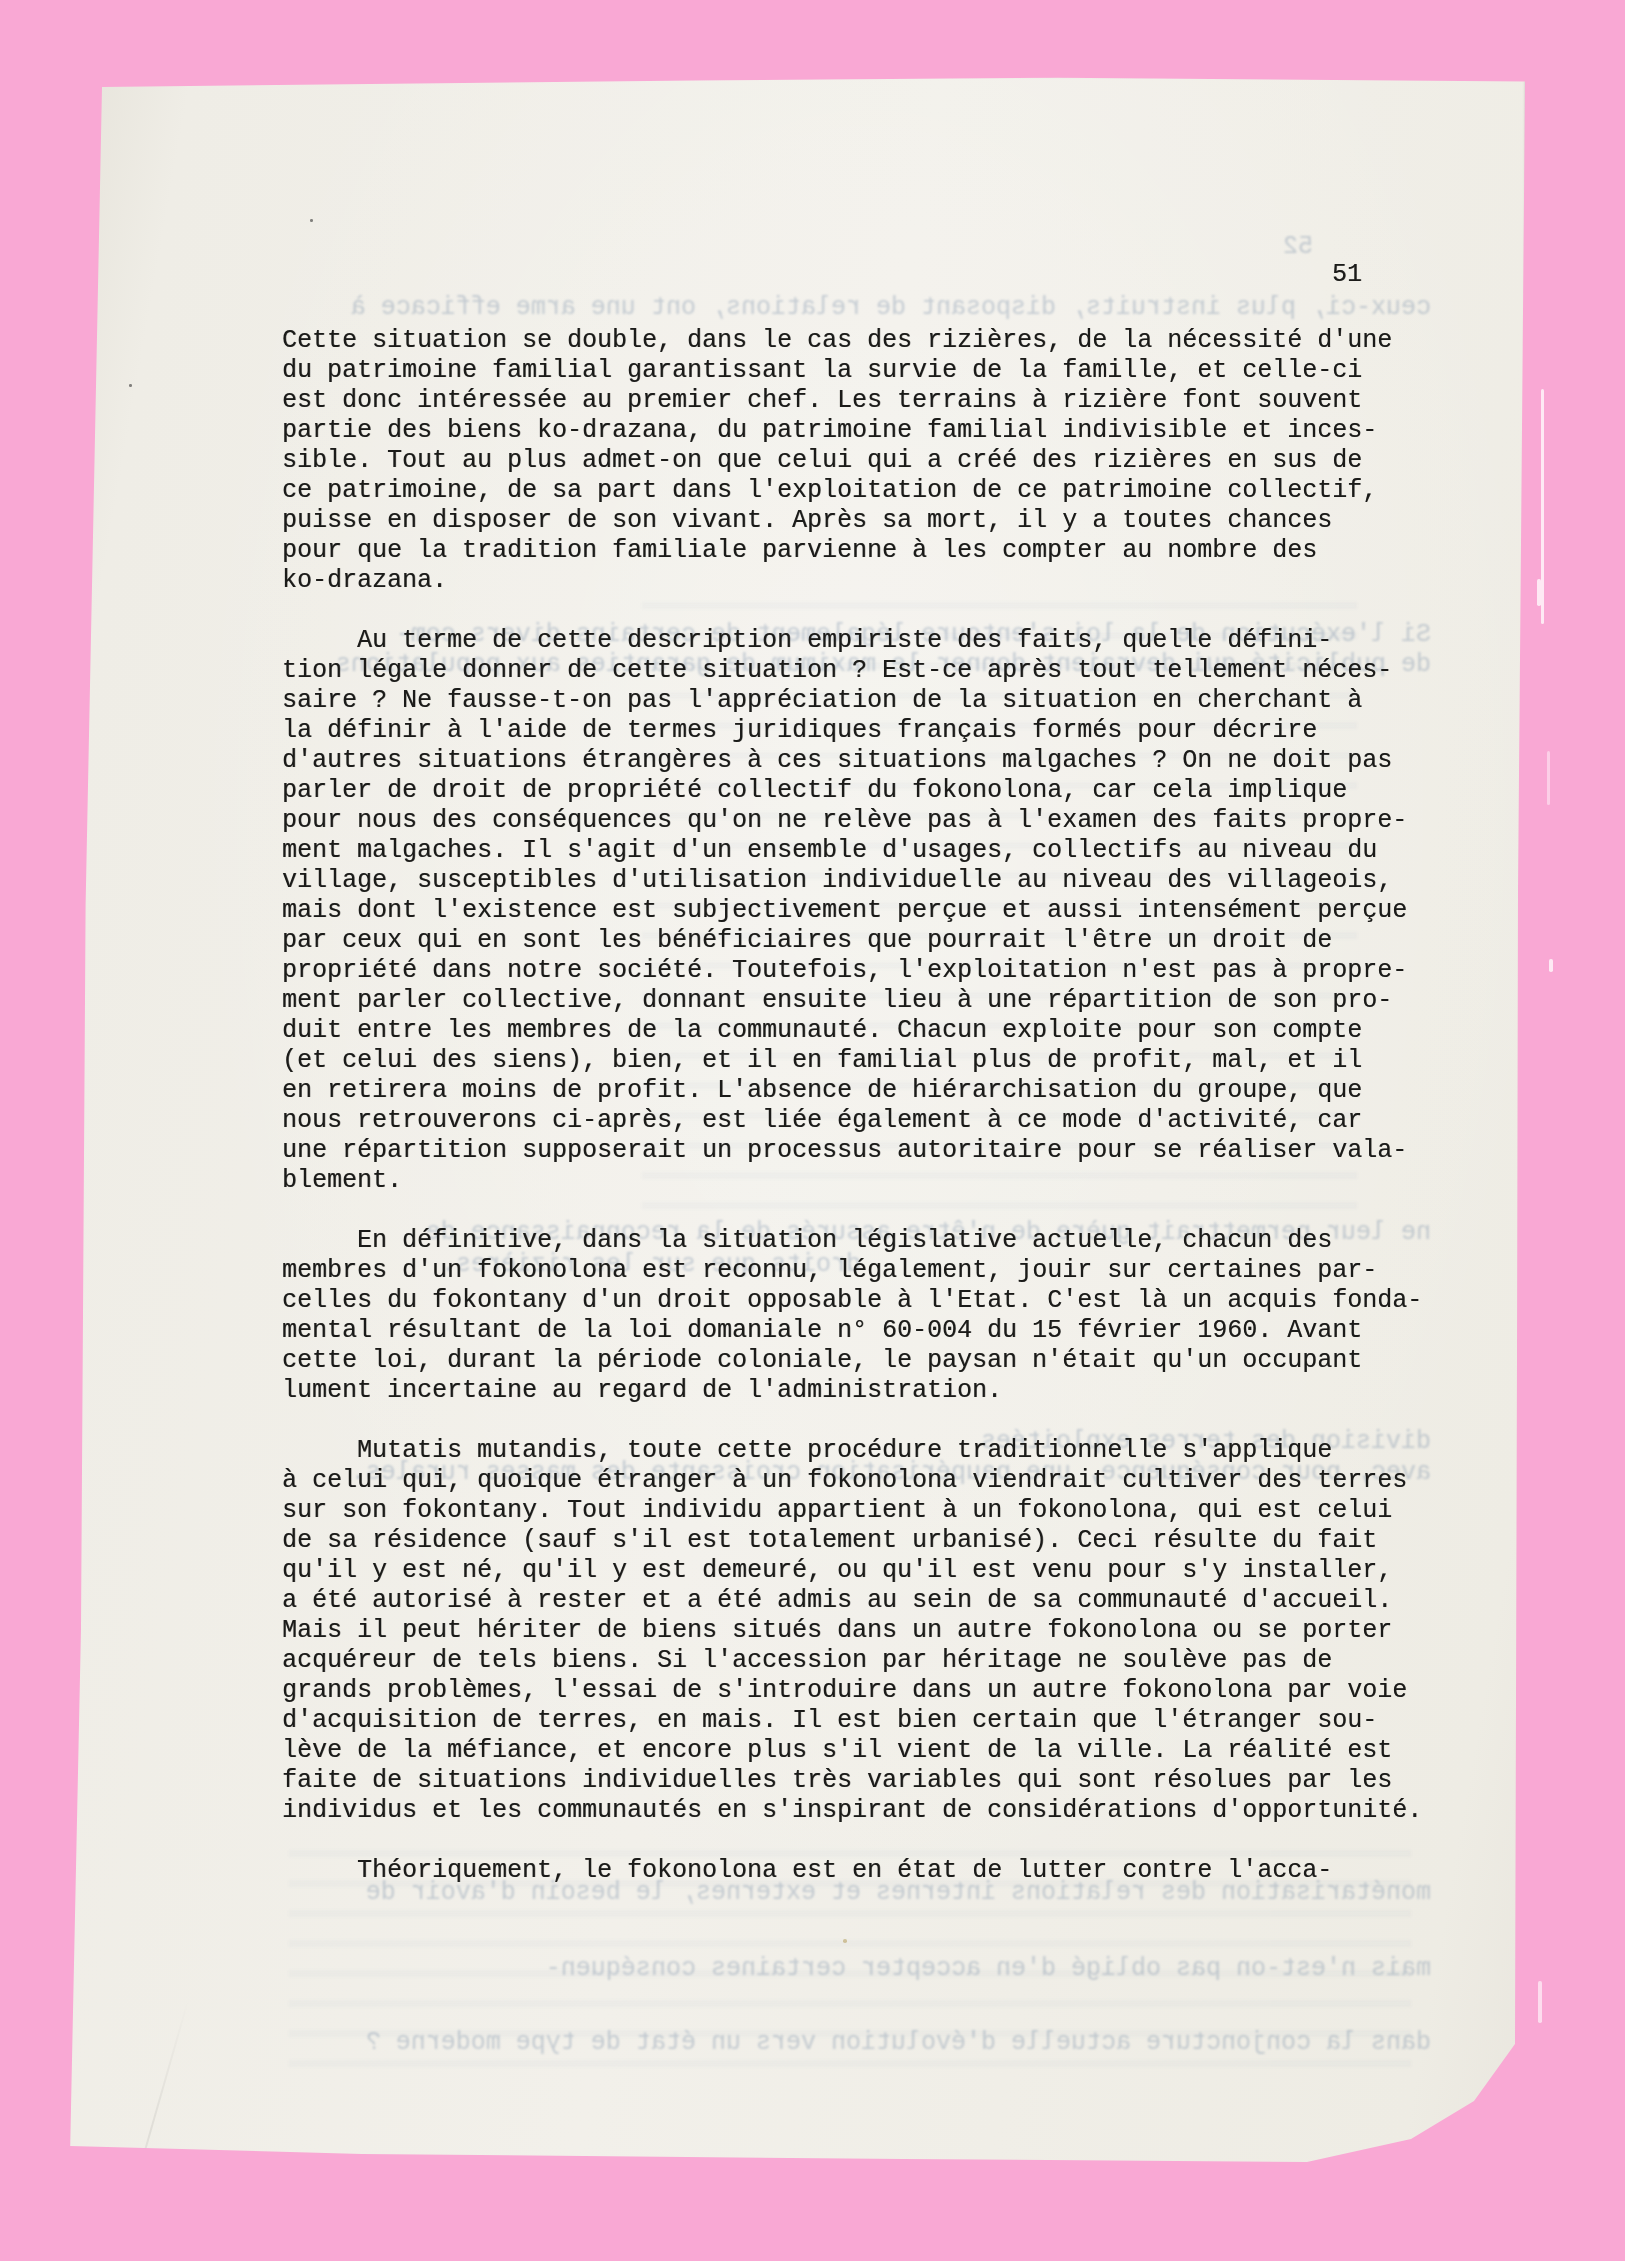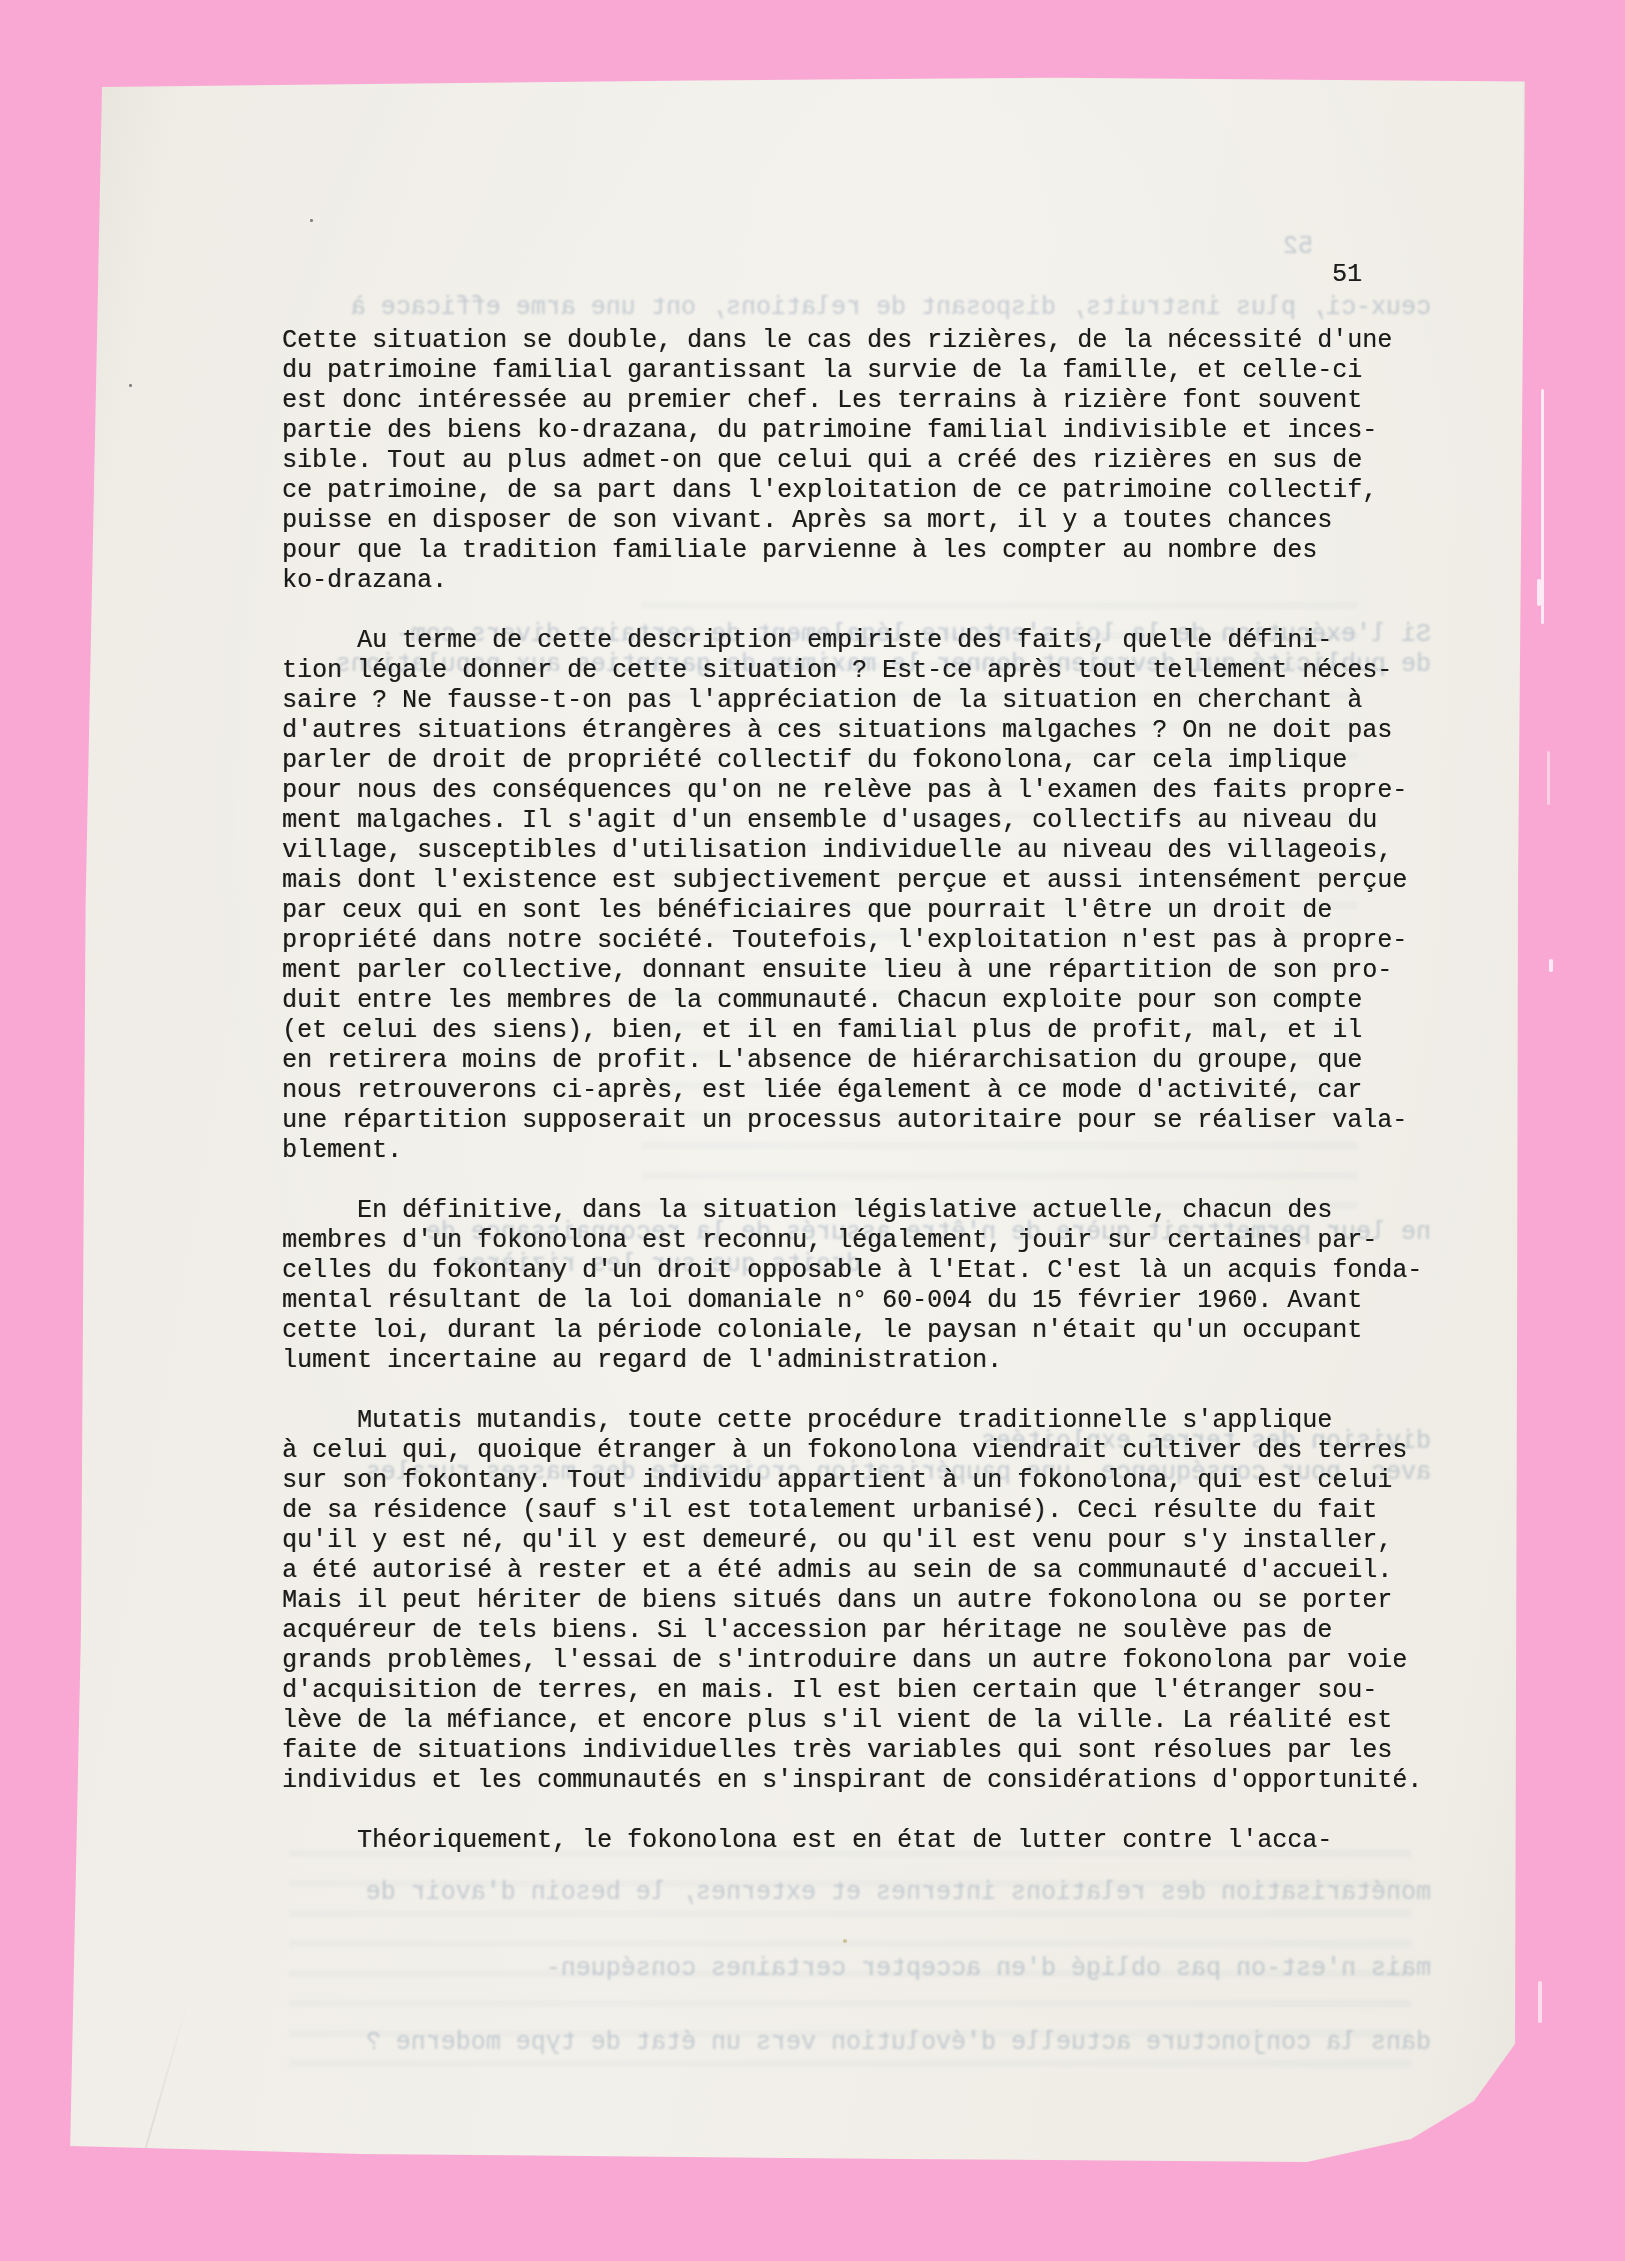--- a/index.html
+++ b/index.html
@@ -86,20 +86,21 @@
           <div class="ln"><span>sible. Tout au plus admet-on que celui qui a créé des rizières en sus de</span></div>
           <div class="ln"><span>ce patrimoine, de sa part dans l'exploitation de ce patrimoine collectif,</span></div>
           <div class="ln"><span>puisse en disposer de son vivant. Après sa mort, il y a toutes chances</span></div>
           <div class="ln"><span>pour que la tradition familiale parvienne à les compter au nombre des</span></div>
           <div class="ln"><span class="it">ko-drazana</span><span>.</span></div>
         </div>
         <div class="para">
           <div class="ln"><span>     Au terme de cette description empiriste des faits, quelle défini-</span></div>
           <div class="ln"><span>tion légale donner de cette situation ? Est-ce après tout tellement néces-</span></div>
           <div class="ln"><span>saire ? Ne fausse-t-on pas l'appréciation de la situation en cherchant à</span></div>
+          <div class="ln"><span>la définir à l'aide de termes juridiques français formés pour décrire</span></div>
           <div class="ln"><span>d'autres situations étrangères à ces situations malgaches ? On ne doit pas</span></div>
           <div class="ln"><span>parler de droit de propriété collectif du </span><span class="it">fokonolona</span><span>, car cela implique</span></div>
           <div class="ln"><span>pour nous des conséquences qu'on ne relève pas à l'examen des faits propre-</span></div>
           <div class="ln"><span>ment malgaches. Il s'agit d'un ensemble d'usages, collectifs au niveau du</span></div>
           <div class="ln"><span>village, susceptibles d'utilisation individuelle au niveau des villageois,</span></div>
           <div class="ln"><span>mais dont l'existence est subjectivement perçue et aussi intensément perçue</span></div>
           <div class="ln"><span>par ceux qui en sont les bénéficiaires que pourrait l'être un droit de</span></div>
           <div class="ln"><span>propriété dans notre société. Toutefois, l'exploitation n'est pas à propre-</span></div>
           <div class="ln"><span>ment parler collective, donnant ensuite lieu à une répartition de son pro-</span></div>
           <div class="ln"><span>duit entre les membres de la communauté. Chacun exploite pour son compte</span></div>

